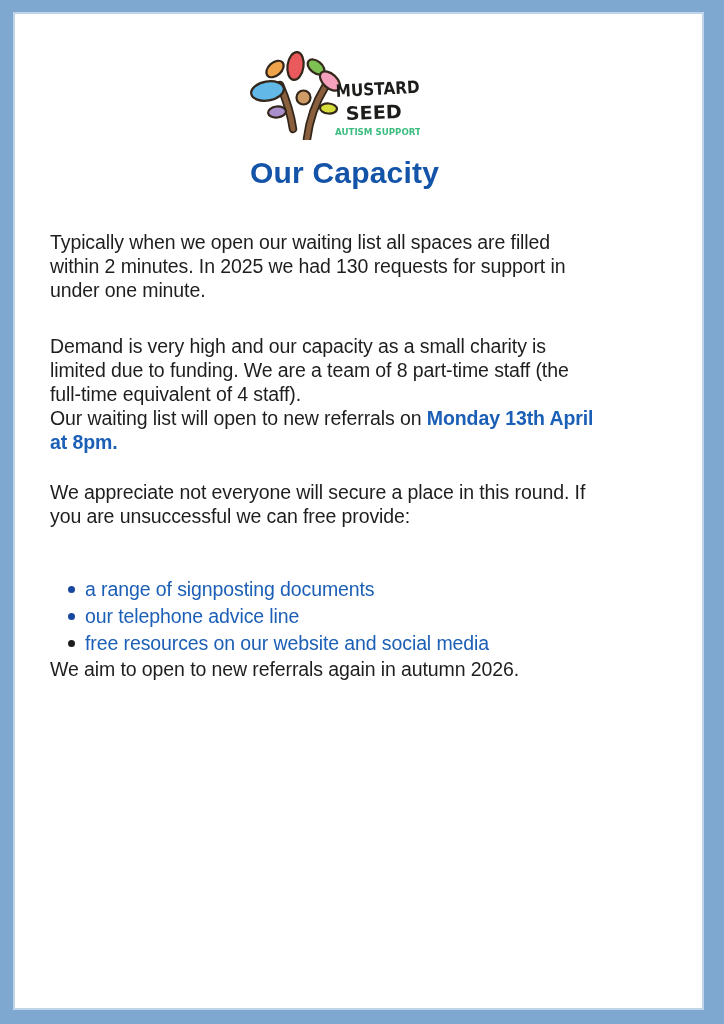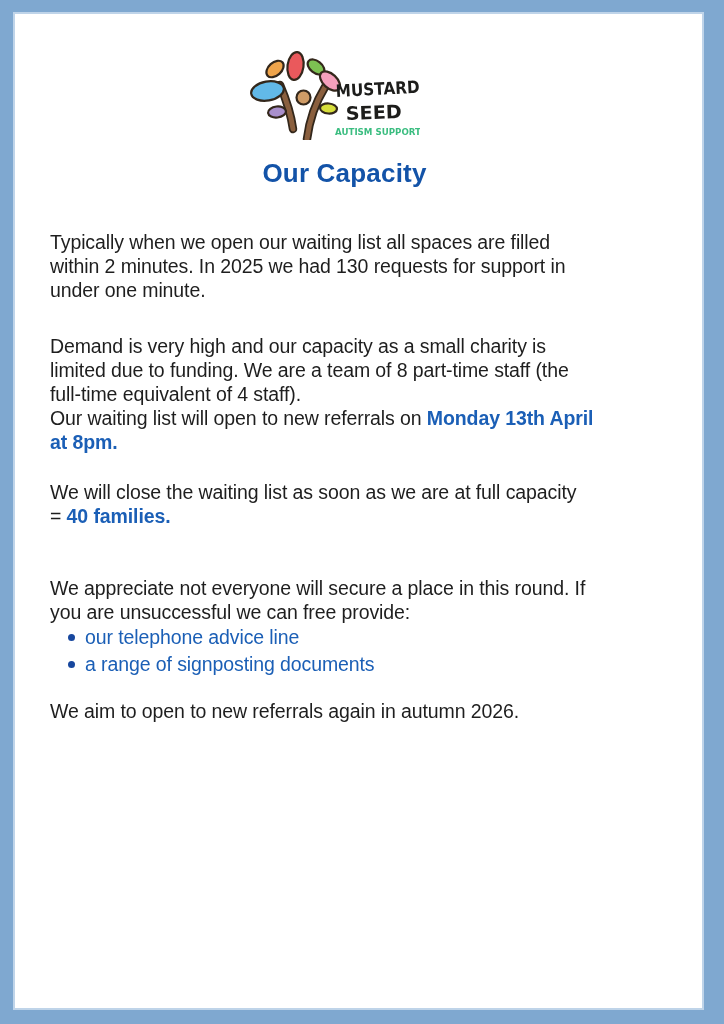--- a/index.html
+++ b/index.html
@@ -30,21 +30,21 @@
     height:95px;
   }
   .page-title{
     position:absolute;
     top:141px;
     left:0;
     right:0;
     margin:0;
     text-align:center;
     padding-right:28px;
-    font-size:26px;
+    font-size:30px;
     line-height:40px;
     font-weight:700;
     color:#1353A8;
     letter-spacing:0.2px;
   }
   .content{
     position:absolute;
     top:218px;
     left:37px;
     right:26px;
@@ -122,30 +122,32 @@
 
   <div class="content">
       <p><span>Typically when we open our waiting list all spaces are filled
 within 2 minutes. In 2025 we had 130 requests for support in
 under one minute.</span></p>
       <p><span>Demand is very high and our capacity as a small charity is
 limited due to funding. We are a team of 8 part-time staff (the
 full-time equivalent of 4 staff).</span></p>
       <p><span>Our waiting list will open to new referrals on </span><span class="seg-accent-bold">Monday 13th April
 at 8pm.</span></p>
-      <p><span>We will close the waiting list as soon as we are at full capacity
-= </span><span class="seg-accent-bold">40 families.</span></p>
       <p><span>We appreciate not everyone will secure a place in this round. If
 you are unsuccessful we can free provide:</span></p>
       <ul class="bullet-list">
         <li>
           <span class="dot" style="background: rgb(23, 71, 158);"></span>
+          <span>a range of signposting documents</span>
+        </li>
+        <li>
+          <span class="dot" style="background: rgb(23, 71, 158);"></span>
           <span>our telephone advice line</span>
         </li>
         <li>
-          <span class="dot" style="background: rgb(23, 71, 158);"></span>
-          <span>a range of signposting documents</span>
+          <span class="dot" style="background: rgb(29, 29, 27);"></span>
+          <span>free resources on our website and social media</span>
         </li>
       </ul>
       <p><span>We aim to open to new referrals again in autumn 2026.</span></p>
     </div>
 
 </div>
 
 </body></html>

